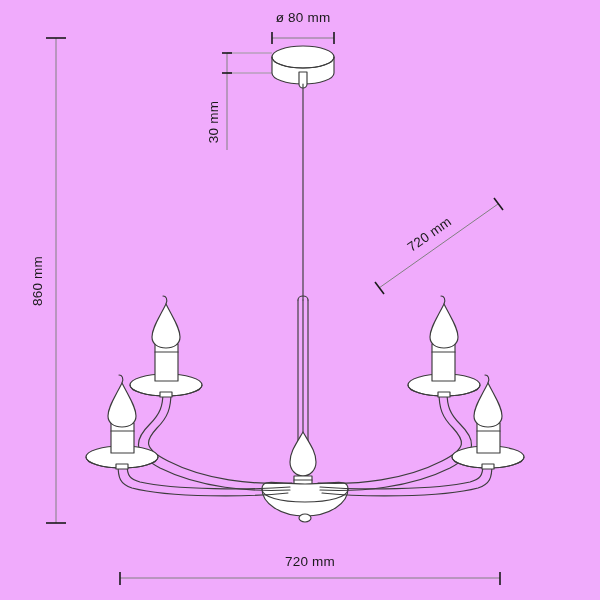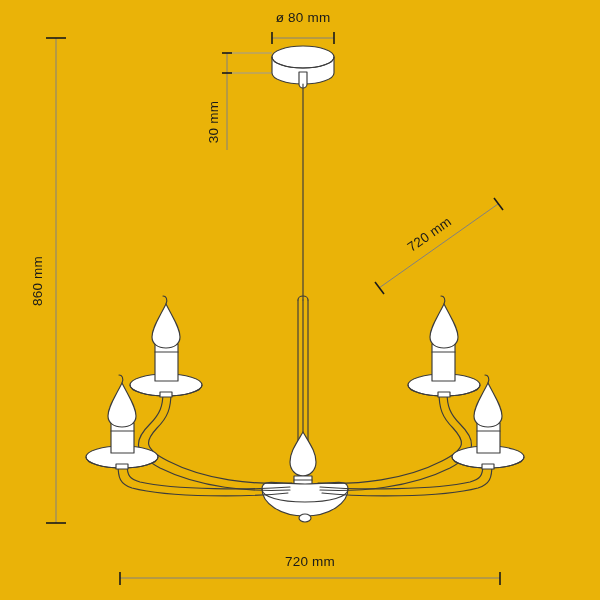--- a/index.html
+++ b/index.html
@@ -10,21 +10,21 @@
   body {
     width: 600px;
     height: 600px;
     font-family: "Liberation Sans", sans-serif;
     overflow: hidden;
   }
   #drawing-root {
     position: relative;
     width: 600px;
     height: 600px;
-    background: #eab308;
+    background: #f0abfc;
   }
   svg#technical-drawing {
     display: block;
     width: 600px;
     height: 600px;
   }
   .prod-line {
     fill: none;
     stroke: #3c3c3c;
     stroke-width: 1.15;

